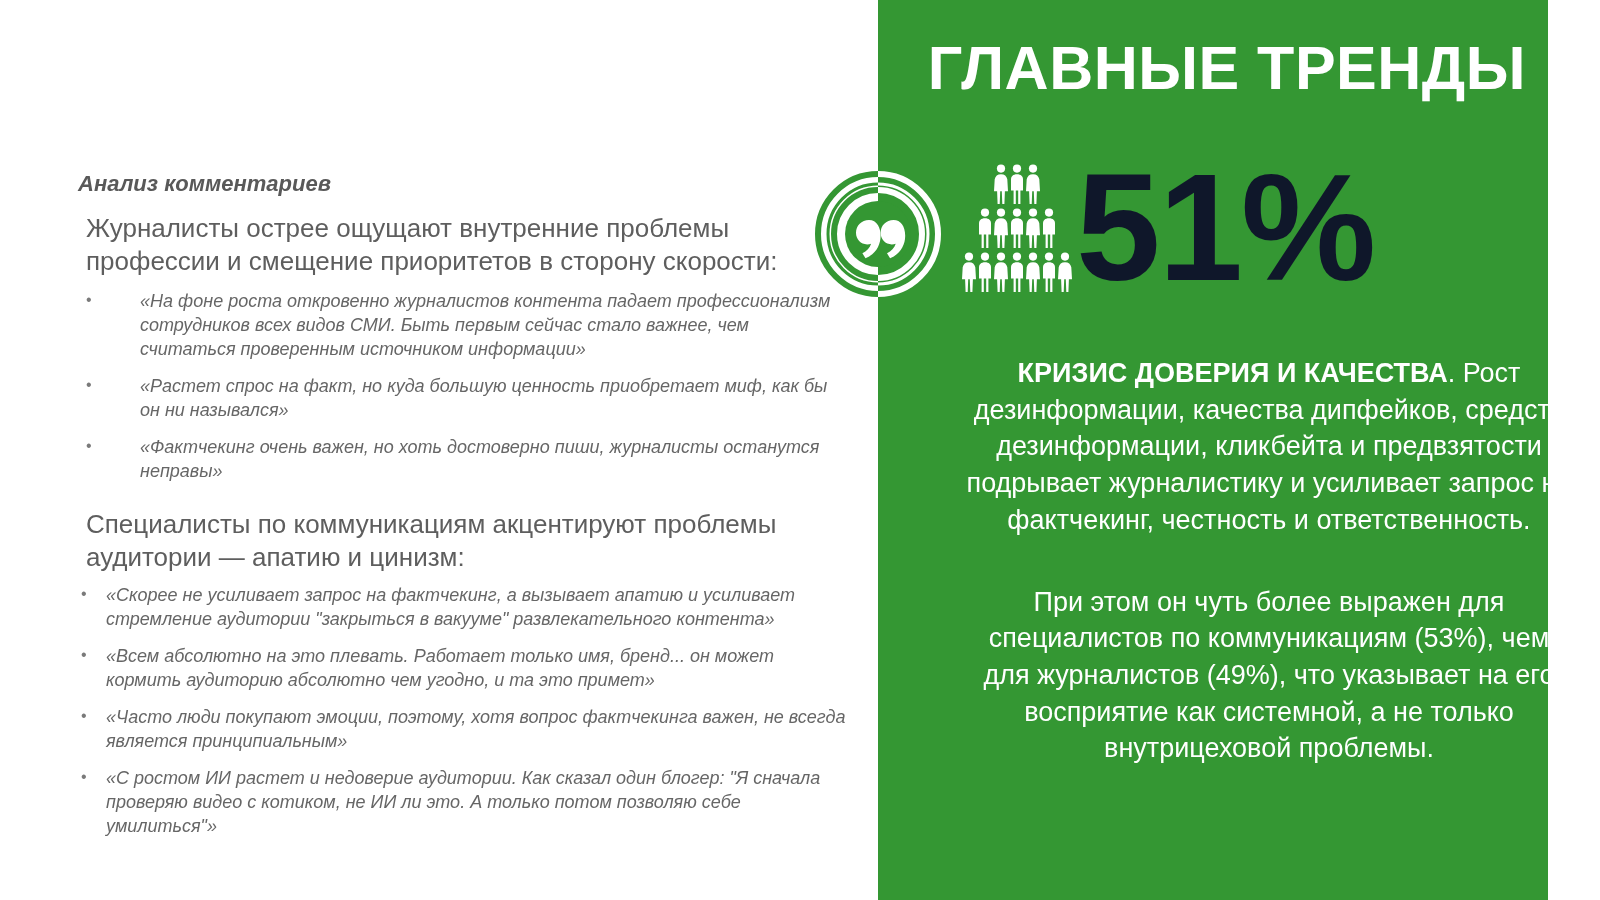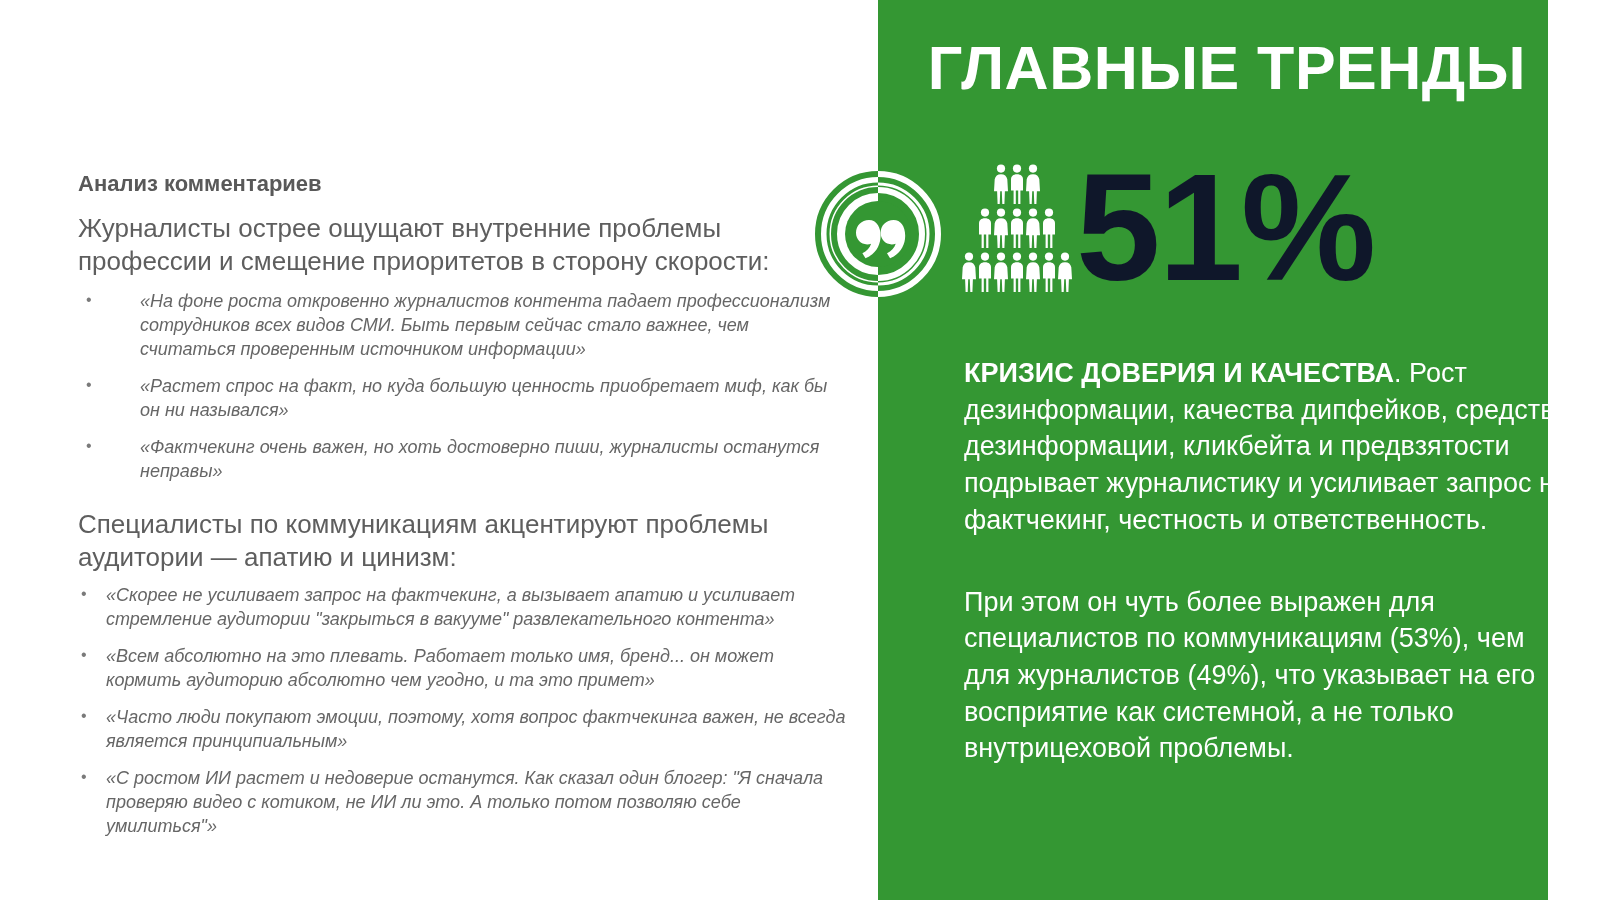--- a/index.html
+++ b/index.html
@@ -87,44 +87,46 @@
     width: 610px;
     color: #ffffff;
     font-size: 27px;
     line-height: 1.36;
   }
   .panel-body .lead strong {
     font-weight: bold;
   }
   .panel-body p {
     margin: 0;
+    text-align: center;
   }
   .panel-body p + p {
     margin-top: 45px;
   }
 
   
   .left-col {
     position: absolute;
     left: 78px;
     top: 170px;
     width: 770px;
     color: #5a5a5a;
   }
   .section-kicker {
     font-size: 22px;
     font-weight: bold;
     color: #595959;
     margin: 0 0 14px 0;
     line-height: 1.25;
+    font-style: italic;
   }
   .section-lead {
     font-size: 26px;
     color: #5e5e5e;
-    margin: 0 0 12px 0;
+    margin: 0 0 12px 8px;
     line-height: 1.28;
     font-weight: normal;
   }
   .section-lead.second {
     margin-top: 24px;
     margin-bottom: 10px;
   }
   ul.quote-list {
     list-style: none;
     margin: 0;
@@ -275,17 +277,17 @@
       <li>«Растет спрос на факт, но куда большую ценность приобретает миф, как бы он ни назывался»</li>
       <li>«Фактчекинг очень важен, но хоть достоверно пиши, журналисты останутся неправы»</li>
     </ul>
 
     <p class="section-lead second">Специалисты по коммуникациям акцентируют проблемы аудитории — апатию и цинизм:</p>
 
     <ul class="quote-list tight-indent">
       <li>«Скорее не усиливает запрос на фактчекинг, а вызывает апатию и усиливает стремление аудитории "закрыться в вакууме" развлекательного контента»</li>
       <li>«Всем абсолютно на это плевать. Работает только имя, бренд... он может кормить аудиторию абсолютно чем угодно, и та это примет»</li>
       <li>«Часто люди покупают эмоции, поэтому, хотя вопрос фактчекинга важен, не всегда является принципиальным»</li>
-      <li>«С ростом ИИ растет и недоверие останутся. Как сказал один блогер: "Я сначала проверяю видео с котиком, не ИИ ли это. А только потом позволяю себе умилиться"»</li>
+      <li>«С ростом ИИ растет и недоверие аудитории. Как сказал один блогер: "Я сначала проверяю видео с котиком, не ИИ ли это. А только потом позволяю себе умилиться"»</li>
     </ul>
   </div>
 
 </div>
 
 </body></html>

